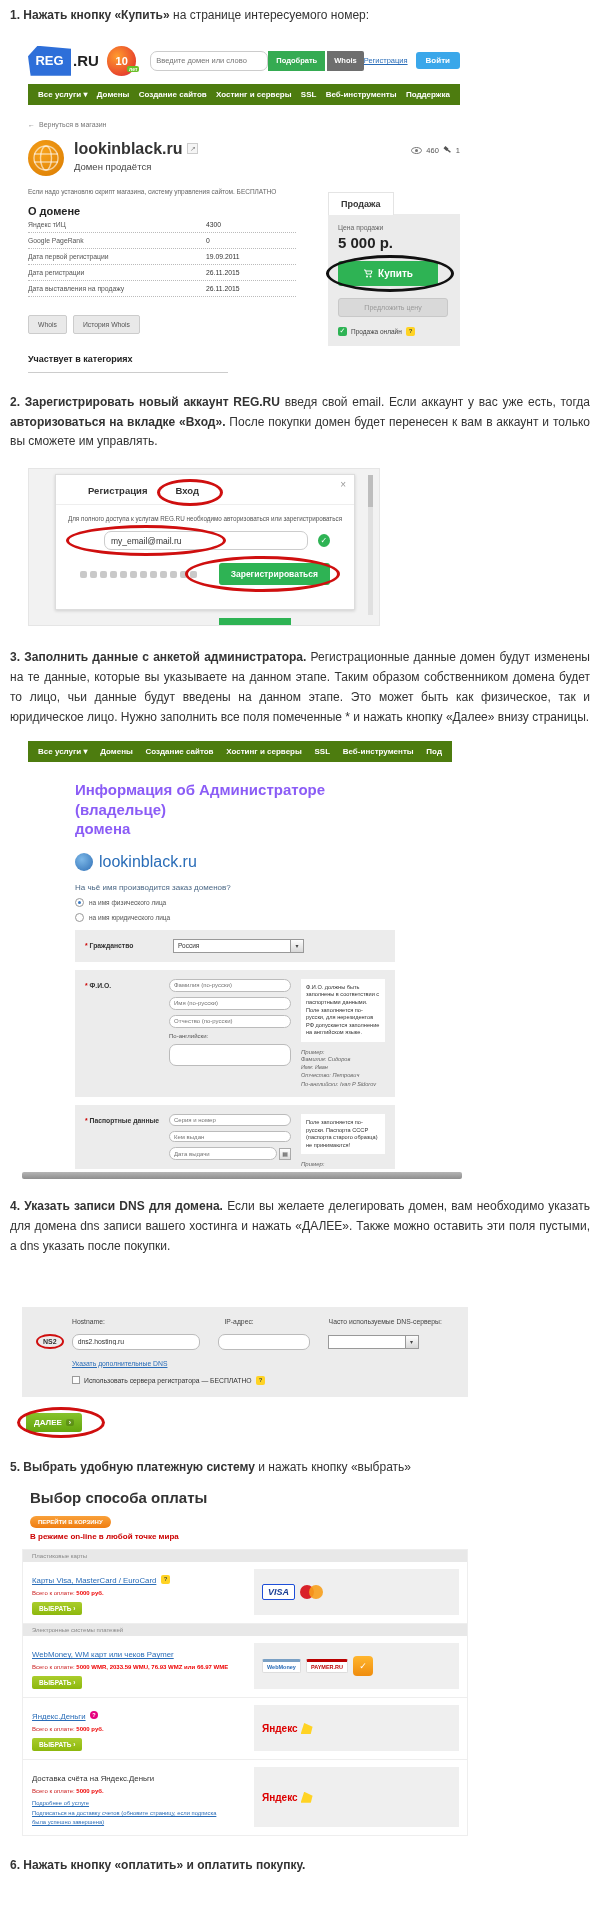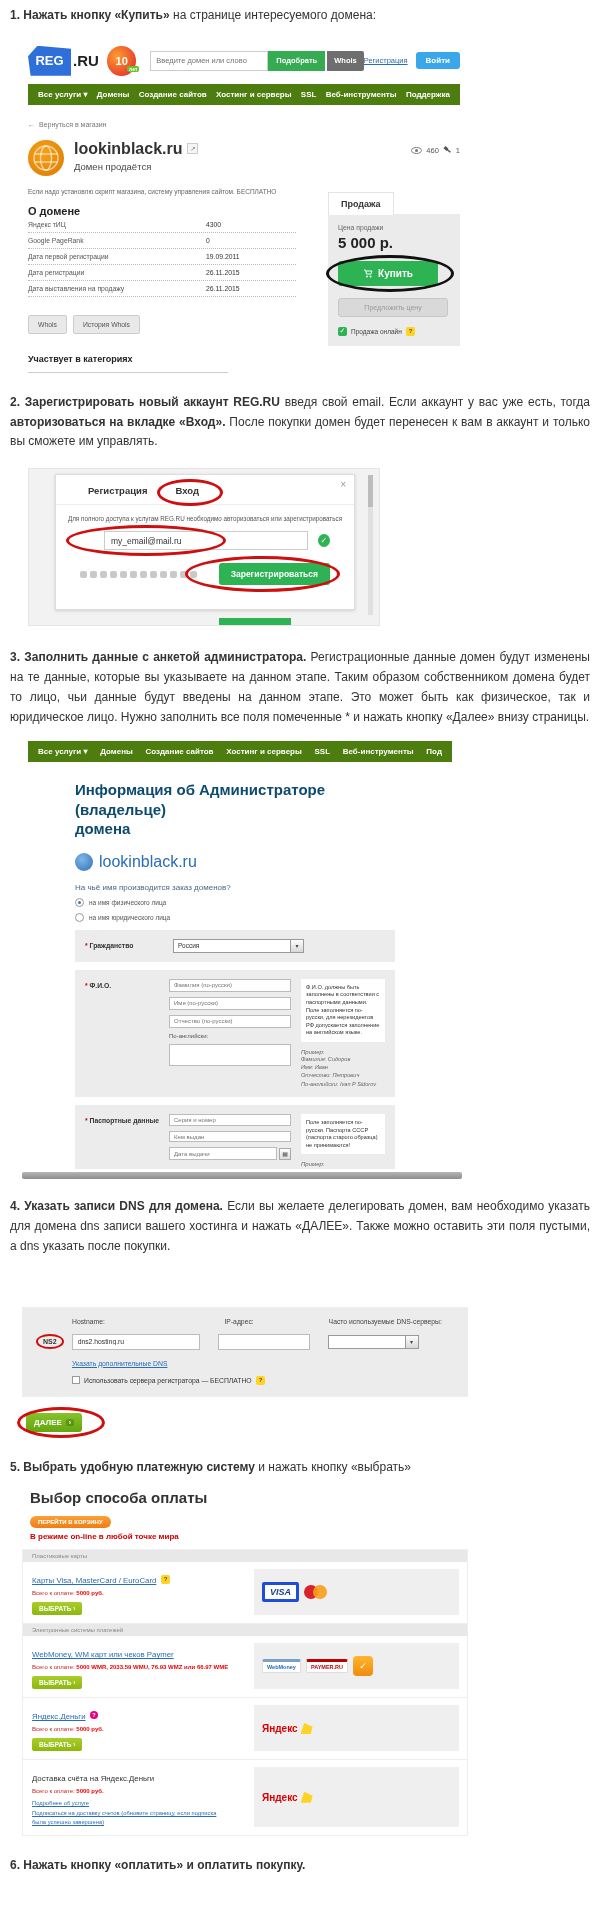--- a/index.html
+++ b/index.html
@@ -2,21 +2,21 @@
 <html><head>
 <meta charset="utf-8">
 <style>
   * { margin:0; padding:0; box-sizing:border-box; }
   body { width:600px; height:1914px; background:#fff; font-family:"Liberation Sans", sans-serif; color:#333; overflow:hidden; }
   .step { padding:0 10px; font-size:12px; line-height:1.65; color:#333; text-align:justify; }
   .link { color:#2a6db8; text-decoration:underline; cursor:pointer; }
   .qchip { display:inline-block; background:#ffd324; color:#553; font-size:6px; font-weight:bold; padding:0 3px; border-radius:2px; line-height:9px; vertical-align:middle; }
   .oval { position:absolute; border:3px solid #cf0f0f; border-radius:50%; pointer-events:none; }
   .oval-black { position:absolute; border:3px solid #111; border-radius:50%; pointer-events:none; }
-  input { font-family:"Liberation Sans", sans-serif; }
+  input { font-family:"Liberation Sans", sans-serif;border-radius:7px; }
 
   
   .shot1 { margin:12px 0 0 28px; width:432px; position:relative; }
   .hdr { display:flex; align-items:center; height:46px; }
   .logo-house { width:44px; height:30px; background:#2e6fd9; clip-path:polygon(0 35%,22% 0,100% 10%,100% 100%,6% 100%); display:flex; align-items:center; justify-content:center; color:#fff; font-weight:bold; font-size:13px; }
   .logo-ru { font-size:15px; font-weight:bold; color:#222; margin-left:2px; }
   .badge10 { width:30px; height:30px; border-radius:50%; background:radial-gradient(circle at 35% 35%, #ff9c2e, #e8452c 70%, #c42c7a); margin-left:8px; display:flex; align-items:center; justify-content:center; color:#fff; font-weight:bold; font-size:11px; position:relative; }
   .badge10 .let { position:absolute; bottom:4px; right:-3px; background:#6bbf2a; color:#fff; font-size:5px; padding:0 2px; border-radius:2px; font-weight:bold; }
   .search-wrap { display:flex; margin-left:14px; align-items:center; }
   .search-input { width:118px; height:20px; border:1px solid #ccc; font-size:7.5px; padding:0 5px; color:#555; }
@@ -74,21 +74,21 @@
   .mcheck { width:13px; height:13px; border-radius:50%; background:#2eb354; color:#fff; font-size:8px; display:flex; align-items:center; justify-content:center; margin-left:10px; }
   .mbottom { display:flex; align-items:center; margin:13px 24px 0; position:relative; }
   .socials { display:flex; gap:3px; }
   .socials i { width:7px; height:7px; background:#c9c9c9; border-radius:2px; }
   .btn-submit { margin-left:auto; background:#2eb354; color:#fff; border:none; font-size:8.5px; font-weight:bold; padding:6px 12px; border-radius:3px; cursor:pointer; }
   .green-artifact { position:absolute; bottom:0; left:190px; width:72px; height:7px; background:#2eb354; }
 
   
   .shot3 { margin-top:14px; }
   .nav2 { margin-left:28px; width:424px; }
-  .admin-h { margin:18px 0 0 75px; width:330px; font-size:15px; font-weight:bold; color:#0c4a6e; line-height:1.3; }
+  .admin-h { margin:18px 0 0 75px; width:330px; font-size:15px; font-weight:bold; color:#8b5cf6; line-height:1.3; }
   .admin-dom { margin:14px 0 0 75px; display:flex; align-items:center; gap:6px; }
   .admin-dom .nm { font-size:16px; color:#2a6db8; }
   .globe-blue { width:18px; height:18px; border-radius:50%; background:radial-gradient(circle at 38% 35%, #7db8e8, #2f6fb5); position:relative; }
   .admin-q { margin:12px 0 0 75px; font-size:8px; color:#4a6785; }
   .radio-row { margin:6px 0 0 75px; display:flex; align-items:center; gap:5px; font-size:6.5px; color:#555; }
   .radio { width:9px; height:9px; border-radius:50%; border:1px solid #999; background:#fff; position:relative; }
   .radio.sel::after { content:""; position:absolute; inset:2px; border-radius:50%; background:#3a78c2; }
   .fbox { margin:8px 0 0 75px; width:320px; background:#ececec; padding:9px 10px; display:flex; }
   .fbox .lab { width:88px; font-size:6.8px; font-weight:bold; color:#333; padding-top:3px; }
   .star { color:#c00; }
@@ -129,40 +129,40 @@
   .paywrap { margin:8px 0 0 22px; width:446px; border:1px solid #eee; }
   .paysec { background:#e8e8e8; font-size:6px; color:#888; padding:3px 9px; }
   .payrow { display:flex; background:#fff; border-bottom:1px solid #eee; padding:7px 0 8px 9px; }
   .payleft { width:210px; }
   .payright { margin-left:12px; width:205px; background:#efefef; display:flex; align-items:center; gap:5px; padding:6px 8px; }
   .paylink { font-size:7.8px; }
   .paytitle { font-size:7.8px; color:#333; }
   .ptotal { font-size:6px; color:#c22; margin-top:3px; }
   .ptotal .amt { font-weight:bold; color:#e00; }
   .btn-select { margin-top:6px; background:linear-gradient(#aacd2c,#8db80d); color:#fff; border:none; font-size:6.5px; font-weight:bold; padding:3px 7px; border-radius:2px; cursor:pointer; }
-  .visa-pill { background:#fff; border:3px solid #1d4ed8; border-radius:2px; padding:2px 5px; font-size:9px; font-weight:bold; font-style:italic; color:#1a3e94; }
+  .visa-pill { background:#fff; border:1px solid #1d4ed8; border-radius:2px; padding:2px 5px; font-size:9px; font-weight:bold; font-style:italic; color:#1a3e94; }
   .mc { position:relative; width:24px; height:15px; }
   .mc i { position:absolute; width:14px; height:14px; border-radius:50%; top:0; }
   .mc .c1 { left:0; background:#d9222a; } .mc .c2 { left:9px; background:#f79e1b; opacity:.9; }
   .wm-pill { background:#fff; border:1px solid #ddd; border-radius:2px; padding:2px 4px; font-size:5.5px; font-weight:bold; color:#2a6db8; border-top:3px solid #7aa0c4; }
   .paymer-pill { background:#fff; border:1px solid #ddd; border-radius:2px; padding:2px 4px; font-size:5.5px; font-weight:bold; color:#b00; border-top:3px solid #b00; }
   .shield { width:20px; height:20px; background:linear-gradient(#ffb62e,#ef8c0e); border-radius:4px; display:flex; align-items:center; justify-content:center; color:#fff; font-size:9px; }
   .ya-logo { display:flex; align-items:flex-start; gap:3px; }
   .ya-txt { color:#d00; font-size:10px; font-weight:bold; }
   .ya-blob { width:12px; height:11px; background:#ffd324; clip-path:polygon(0 100%,30% 0,100% 35%,85% 100%); }
   .pinkq { display:inline-block; width:8px; height:8px; border-radius:50%; background:#e6007e; color:#fff; font-size:5.5px; font-weight:bold; text-align:center; line-height:8px; vertical-align:middle; }
   .bill-links { margin-top:5px; font-size:5.8px; line-height:1.6; width:200px; }
 </style>
 </head>
 <body>
 
 
 
 
-<p class="step" style="padding-top:6px"><b>1. Нажать кнопку «Купить»</b><span> на странице интересуемого домена:</span></p>
+<p class="step" style="padding-top:6px"><b>1. Нажать кнопку «Купить»</b><span> на странице интересуемого номер:</span></p>
 
 
 <div class="shot1">
   <div class="hdr">
     <div class="logo-house">
         <span>REG</span>
       </div>
     <span class="logo-ru">.RU</span>
     <div class="badge10">
         <span>10</span>

